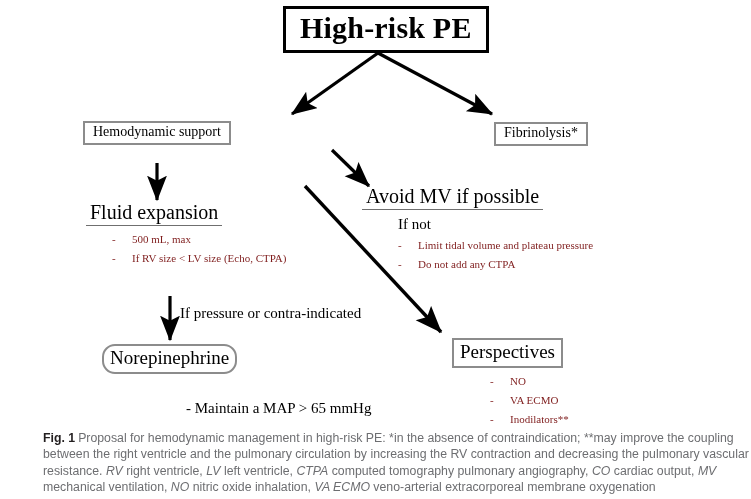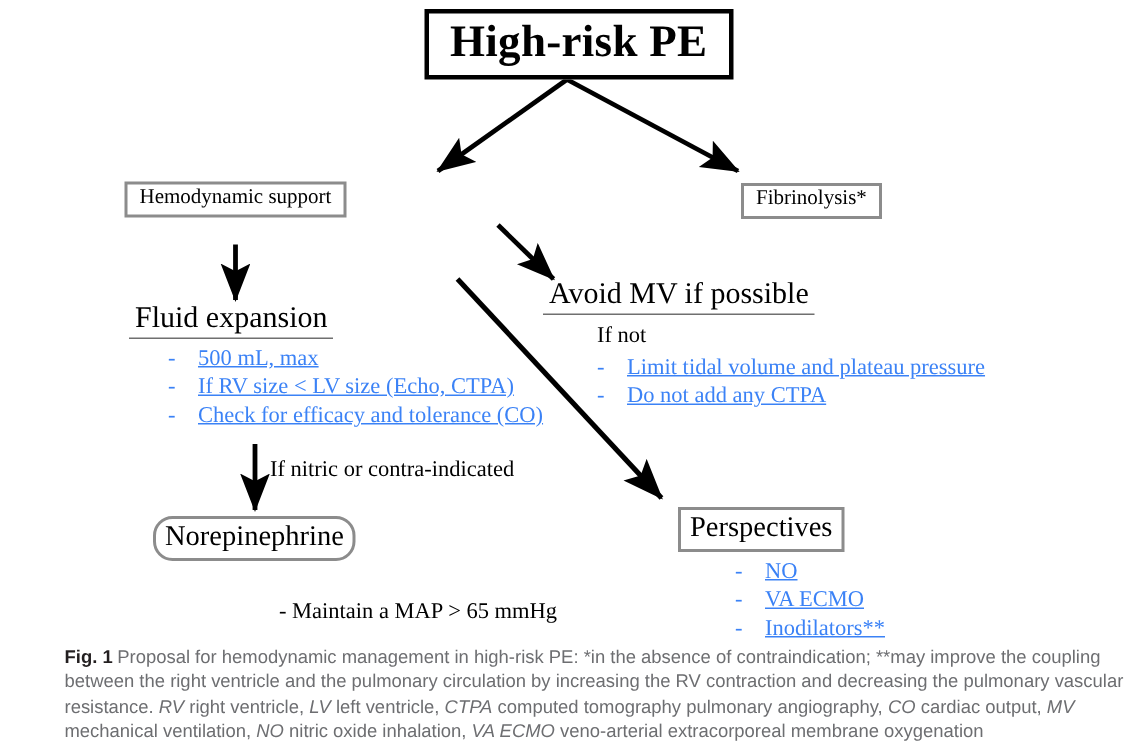--- a/index.html
+++ b/index.html
@@ -70,25 +70,24 @@
     color: #000000;
     white-space: nowrap;
     border-bottom: 1.5px solid #6f6f6f;
     padding: 0 4px 1px 4px;
   }
 
   
   .textblock {
     position: absolute;
     font-family: "Liberation Serif", serif;
-    font-size: 15px;
-    color: #3b82f6;
+    font-size: 11px;
+    color: #7f1d1d;
     white-space: nowrap;
     line-height: 19px;
-    text-decoration: underline;
   }
   .textblock .row {
     display: block;
     white-space: nowrap;
   }
   .textblock .dash {
     display: inline-block;
     width: 20px;
   }
   .plain-note {
@@ -152,32 +151,31 @@
 
     <div class="node box-gray" style="left:83px; top:121px;">Hemodynamic support</div>
 
     <div class="node box-gray" style="left:494px; top:122px;">Fibrinolysis*</div>
 
     <div class="heading-underline" style="left:86px; top:201px;">Fluid expansion</div>
 
     <div class="textblock" style="left:112px; top:230px;">
       <span class="row"><span class="dash">-</span><span>500 mL, max</span></span>
       <span class="row"><span class="dash">-</span><span>If RV size &lt; LV size (Echo, CTPA)</span></span>
-      <span class="row"><span class="dash">-</span><span>Check for efficacy and tolerance (CO)</span></span>
     </div>
 
     <div class="heading-underline" style="left:362px; top:185px;">Avoid MV if possible</div>
 
     <div class="plain-note" style="left:398px; top:216px;">If not</div>
     <div class="textblock" style="left:398px; top:236px;">
       <span class="row"><span class="dash">-</span><span>Limit tidal volume and plateau pressure</span></span>
       <span class="row"><span class="dash">-</span><span>Do not add any CTPA</span></span>
     </div>
 
-    <div class="plain-note" style="left:180px; top:305px;">If nitric or contra-indicated</div>
+    <div class="plain-note" style="left:180px; top:305px;">If pressure or contra-indicated</div>
 
     <div class="node box-gray small" style="left:102px; top:344px;border-radius:13px;">Norepinephrine</div>
 
     <div class="plain-note" style="left:186px; top:400px;">- Maintain a MAP &gt; 65 mmHg</div>
 
     <div class="node box-gray small" style="left:452px; top:338px;">Perspectives</div>
 
     <div class="textblock" style="left:490px; top:372px;">
       <span class="row"><span class="dash">-</span><span>NO</span></span>
       <span class="row"><span class="dash">-</span><span>VA ECMO</span></span>

